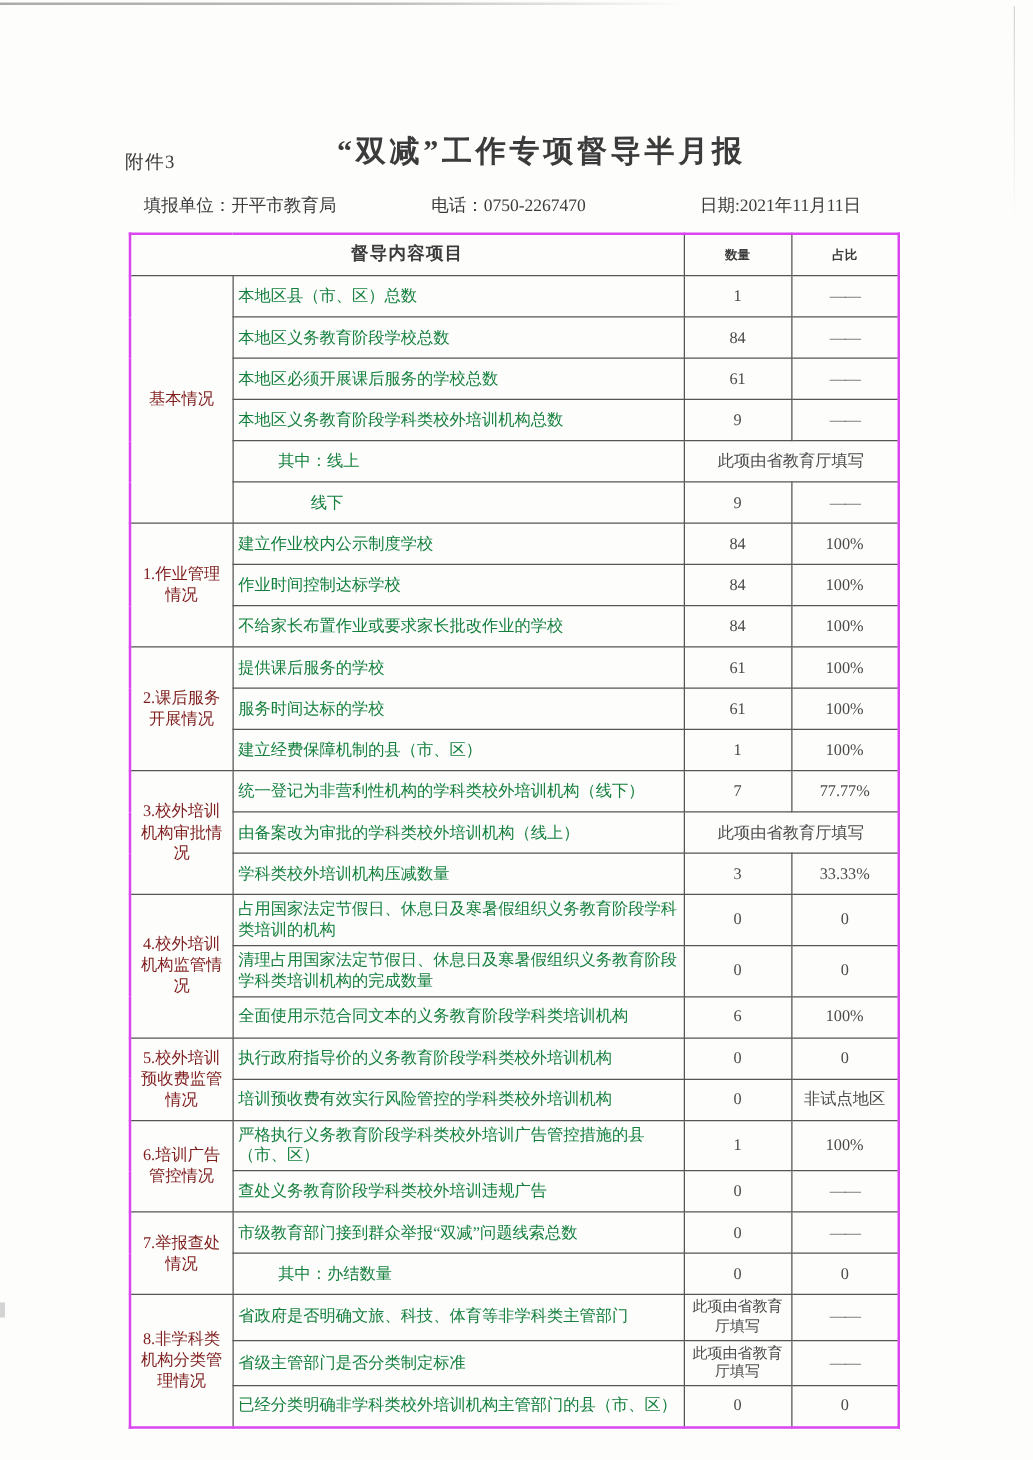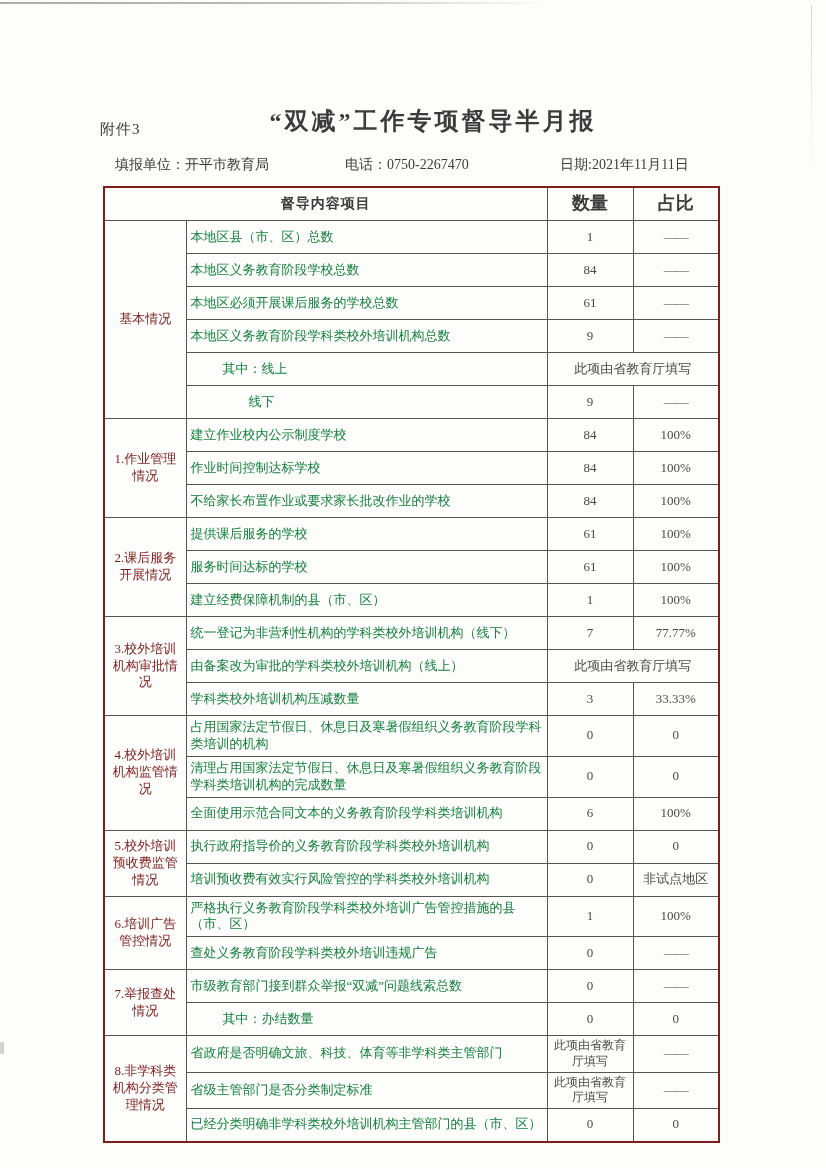--- a/index.html
+++ b/index.html
@@ -62,38 +62,38 @@
   .meta .unit  { position: absolute; left: 115px; }
   .meta .phone { position: absolute; left: 345px; }
   .meta .date  { position: absolute; left: 560px; }
 
   table.report {
     position: absolute;
     left: 103px; top: 186px;
     width: 615px;
     border-collapse: collapse;
     table-layout: fixed;
-    border: 2px solid #7f1d1d;
+    border: 2px solid #d946ef;
   }
   table.report td, table.report th {
     border: 1px solid #555555;
     vertical-align: middle;
     line-height: 1.3;
     padding: 3px 4px;
     word-break: break-all;
   }
   th.hdr-item {
     height: 26px;
     font-size: 14px;
     font-weight: bold;
     text-align: center;
     letter-spacing: 1px;
   }
   th.hdr-num {
-    font-size: 18px;
+    font-size: 10px;
     font-weight: bold;
     text-align: center;
   }
   td.cat {
     font-size: 13px;
     text-align: center;
     padding: 3px 2px;
     color: #7f1d1d;
   }
   td.item {

